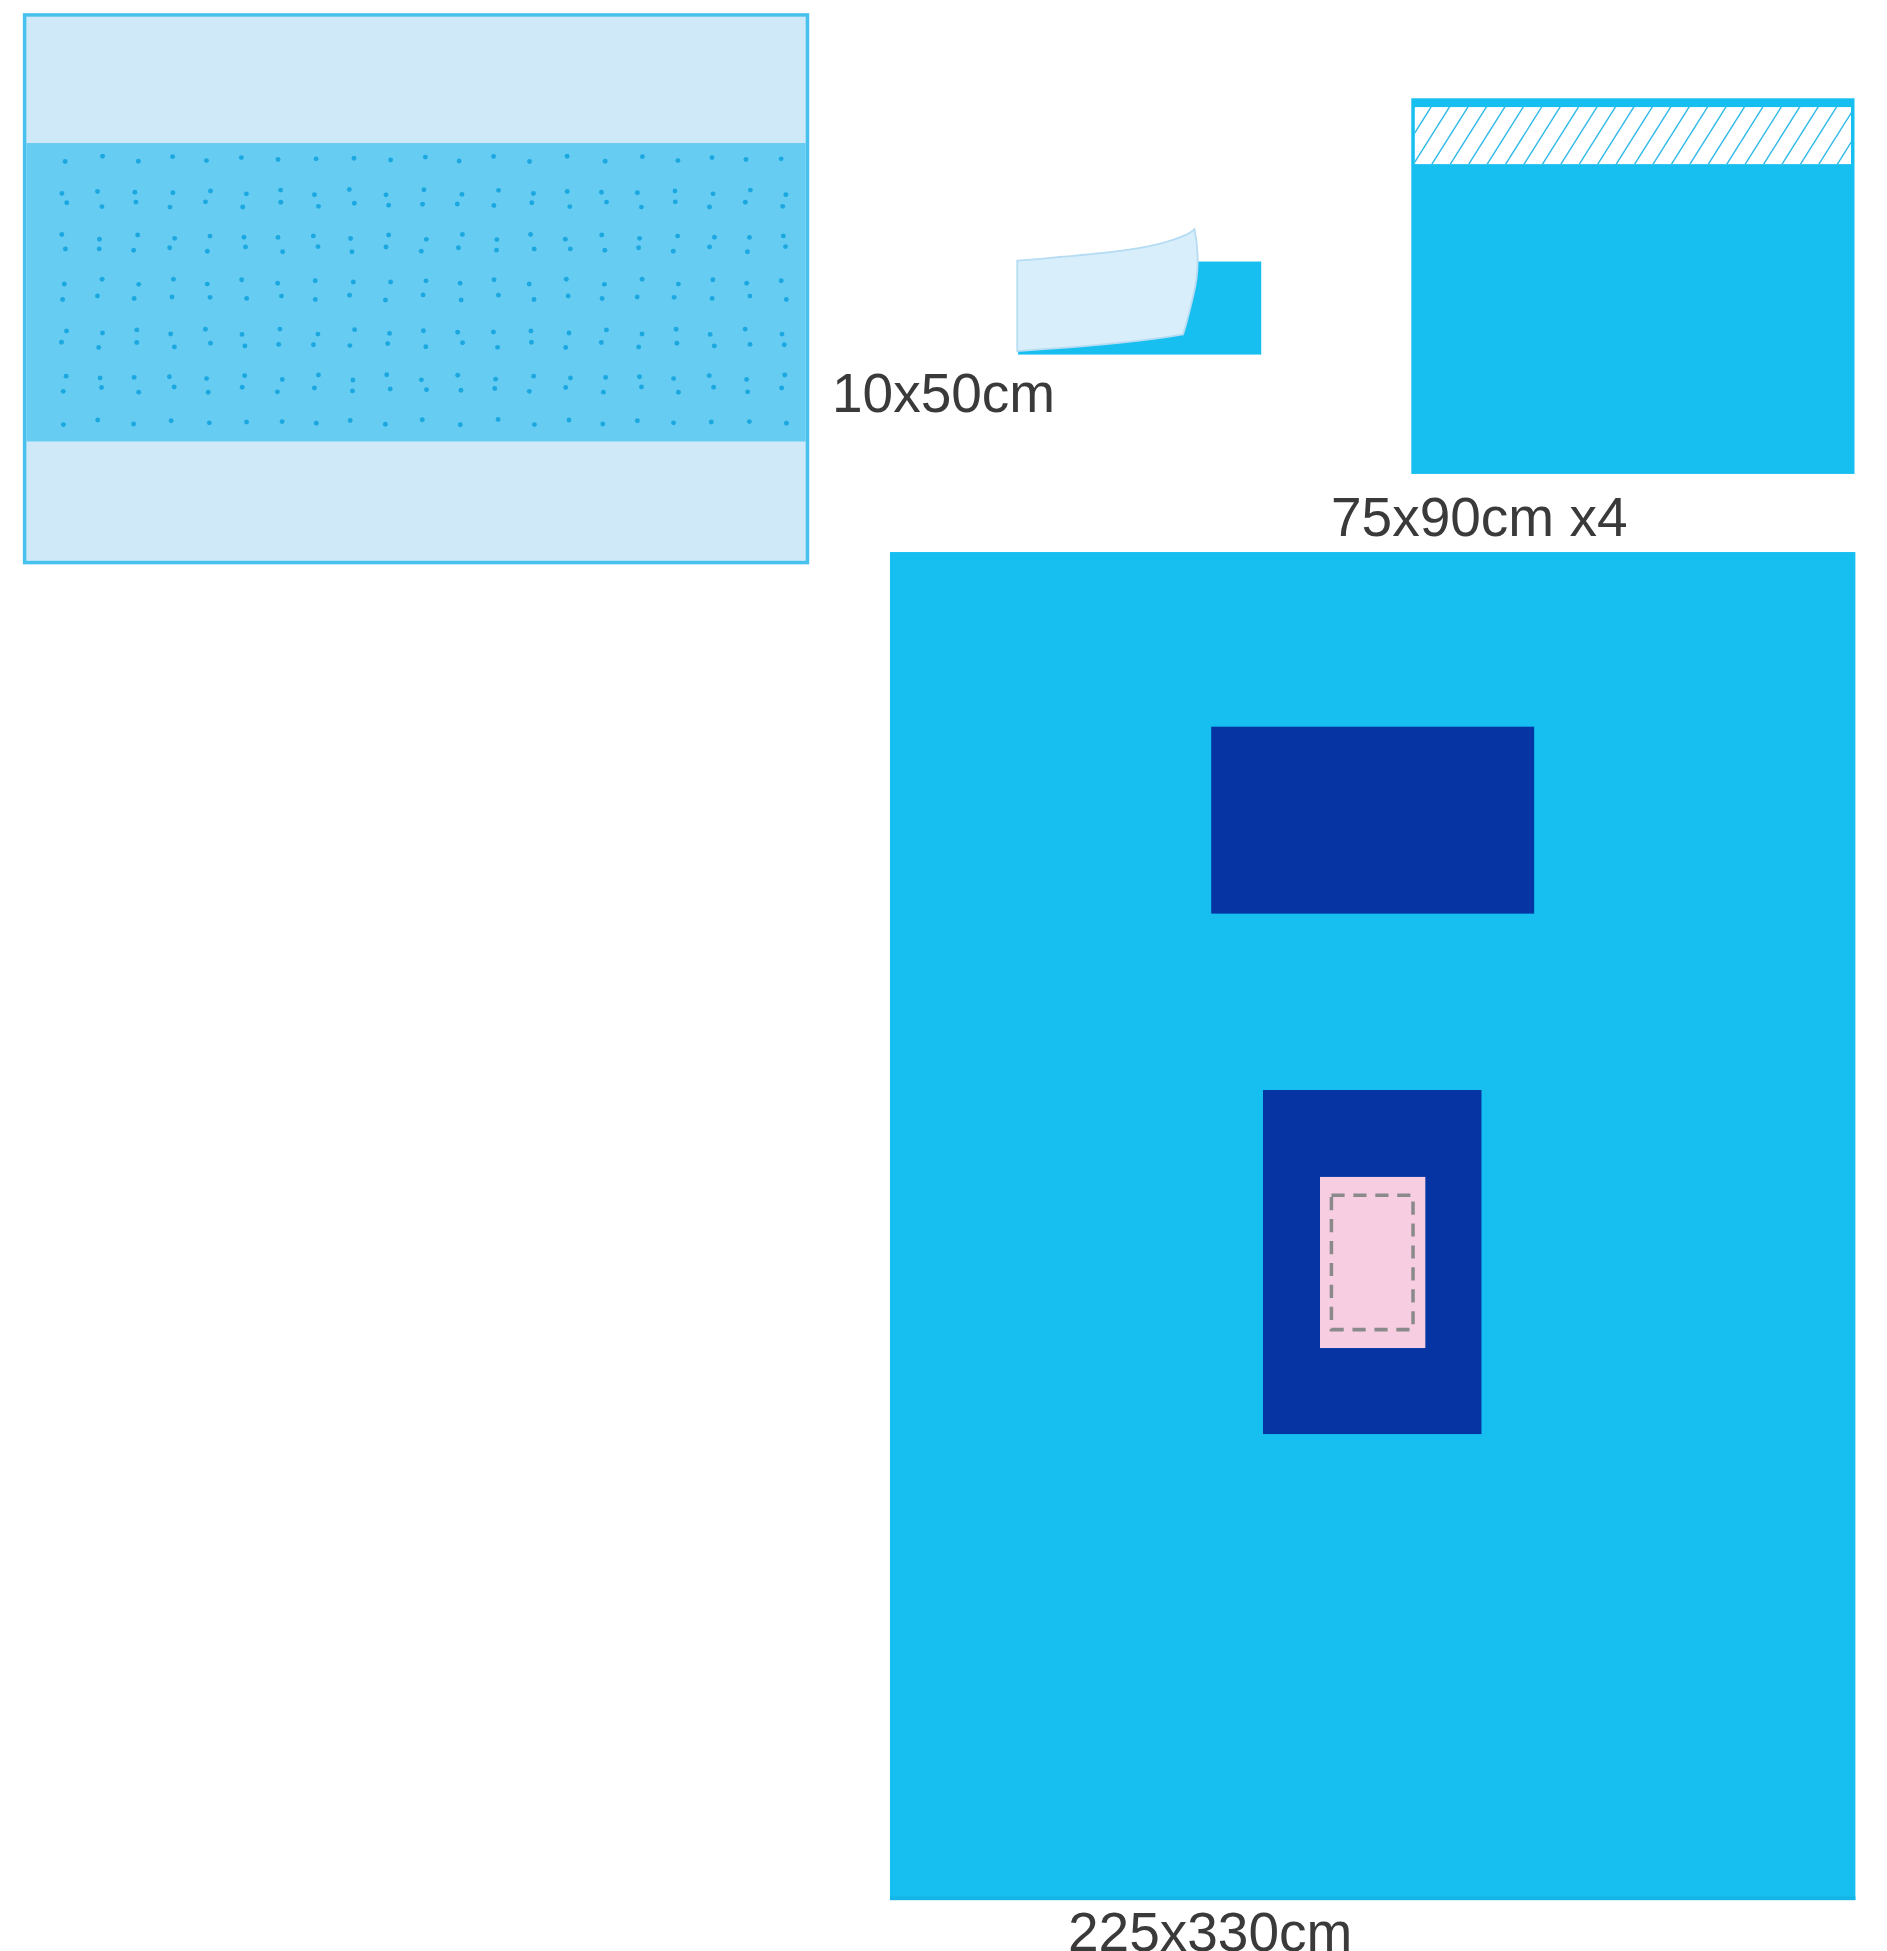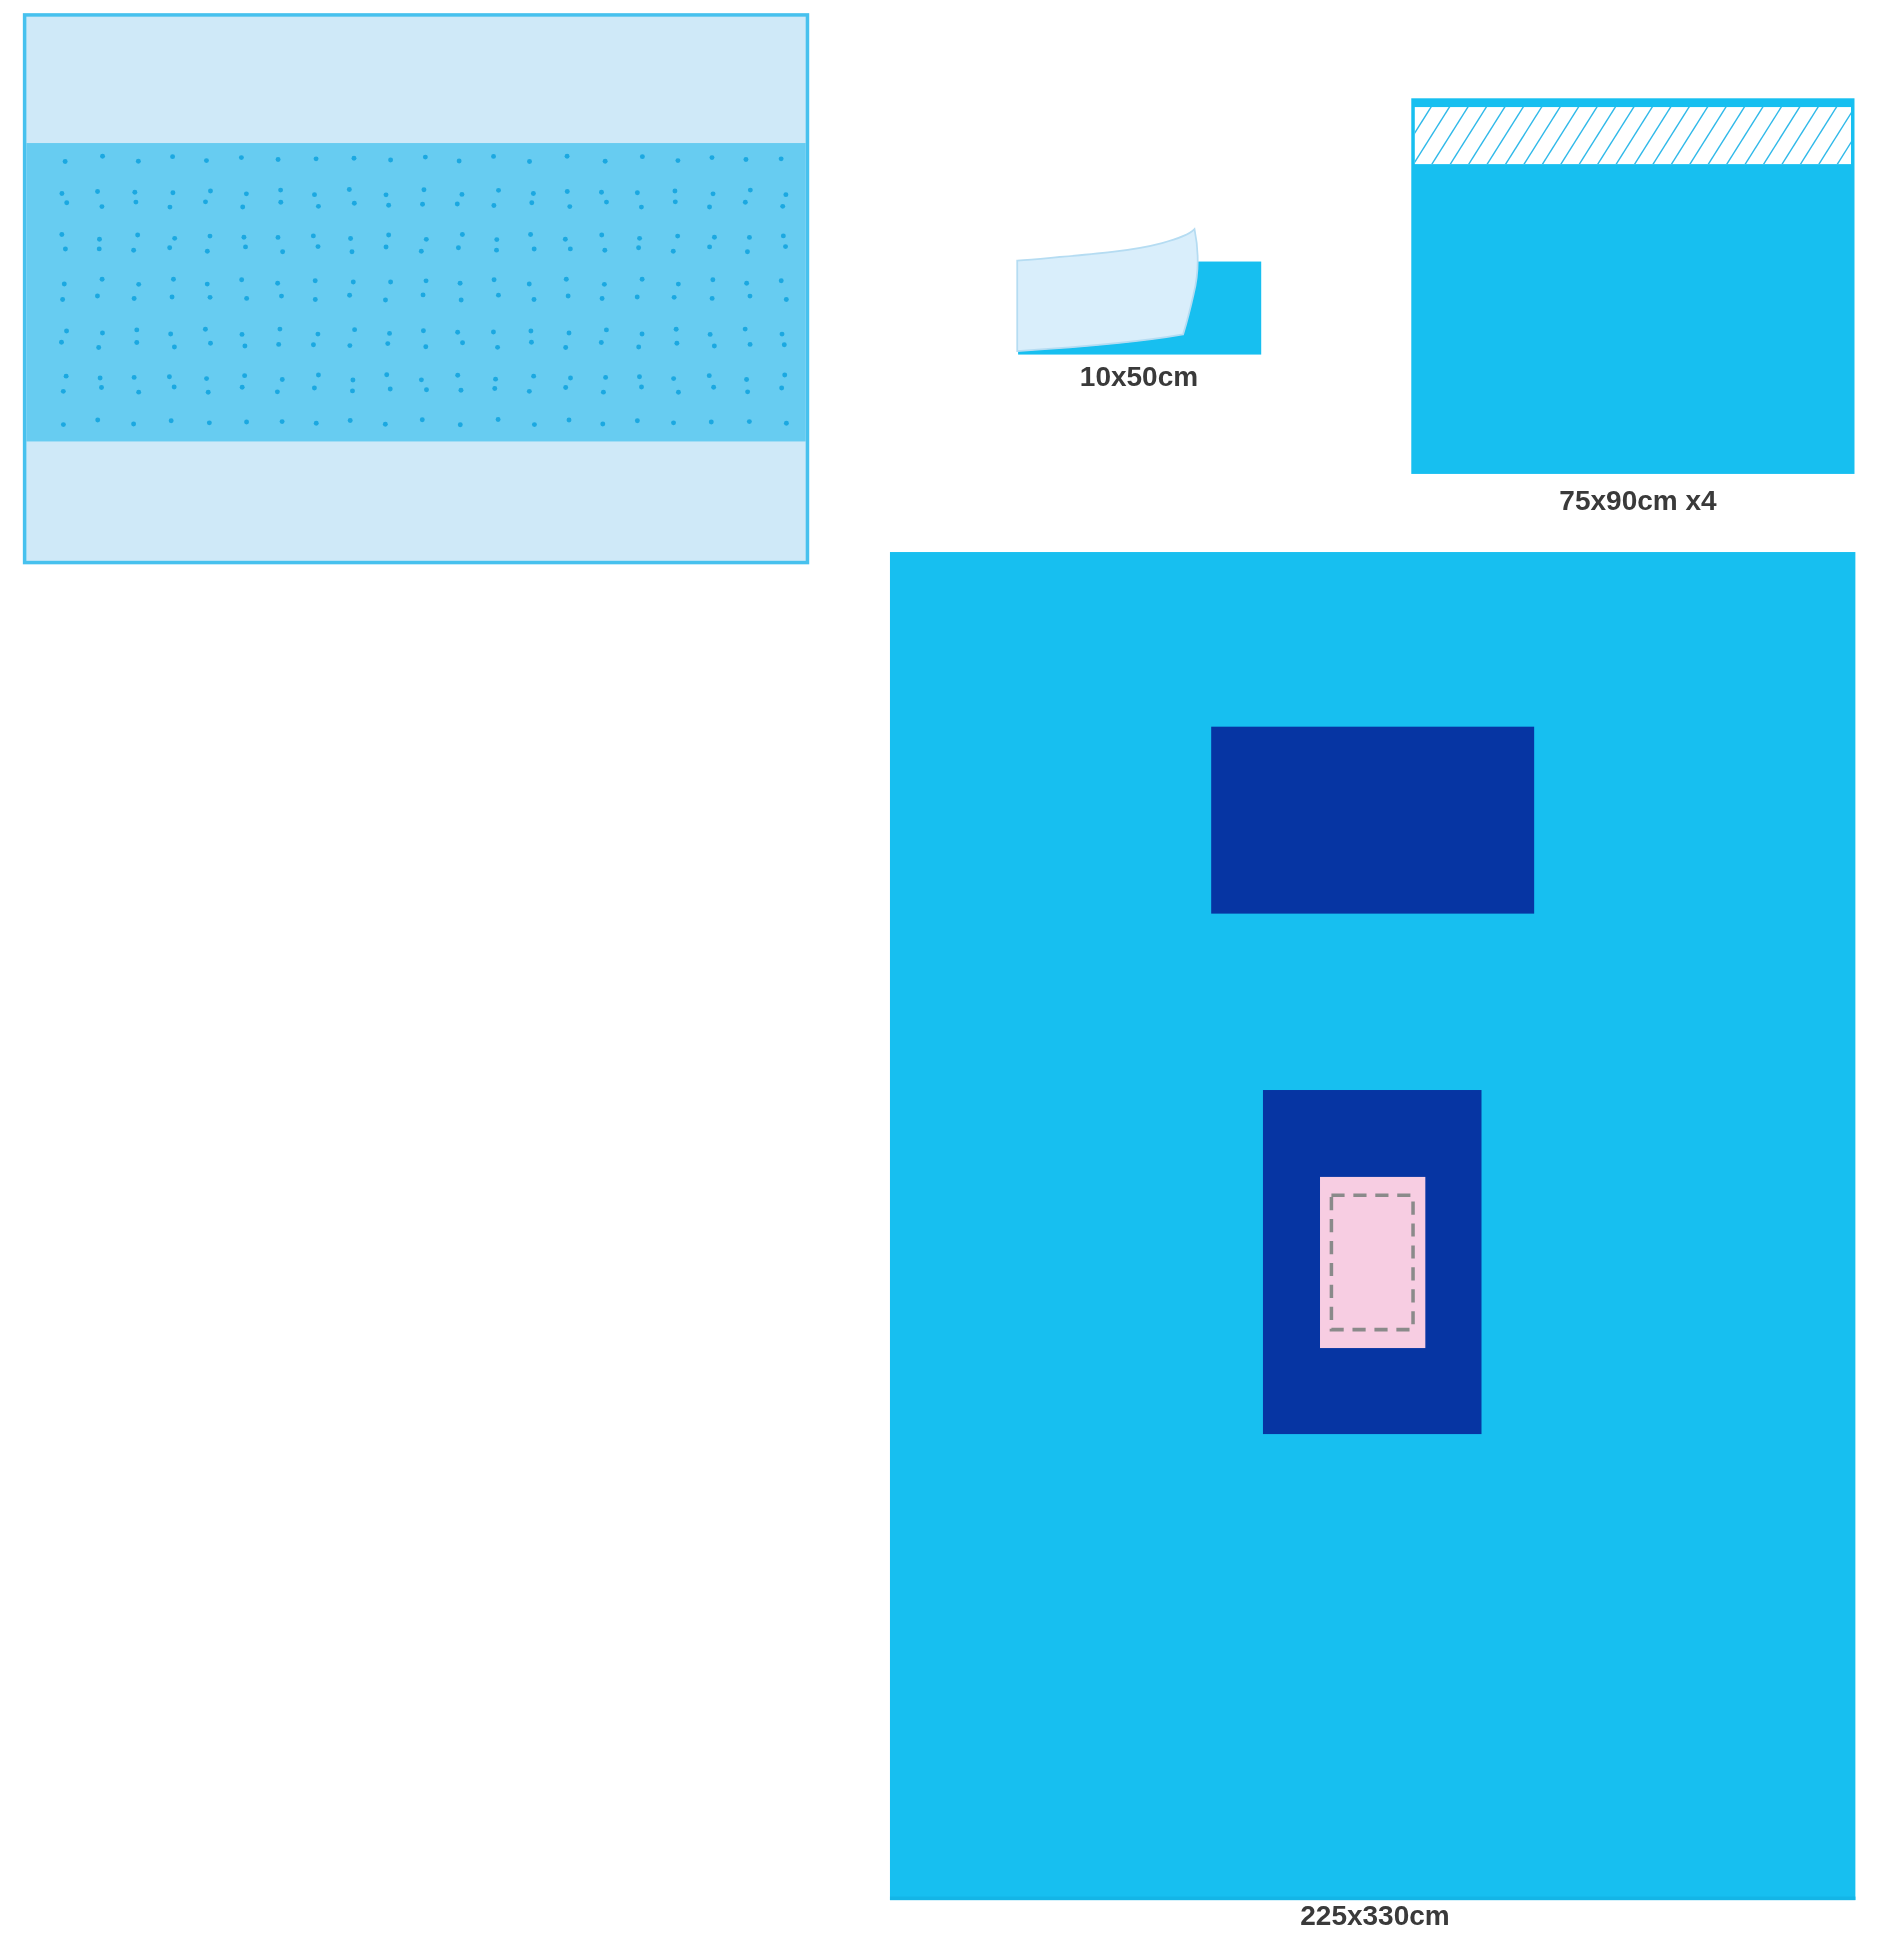--- a/index.html
+++ b/index.html
@@ -17,23 +17,23 @@
   }
   .diagram-svg {
     position: absolute;
     left: 0;
     top: 0;
   }
   .size-label {
     position: absolute;
     width: 614px;
     transform: translateX(-50%);
-    text-align: center;
-    font-size: 28px;
-    font-weight: 700;
+    text-align: left;
+    font-size: 55px;
+    font-weight: 400;
     color: #3a3a3a;
     letter-spacing: 0px;
     white-space: nowrap;
   }
 </style>
 </head>
 <body>
 
 <div class="canvas">
 

